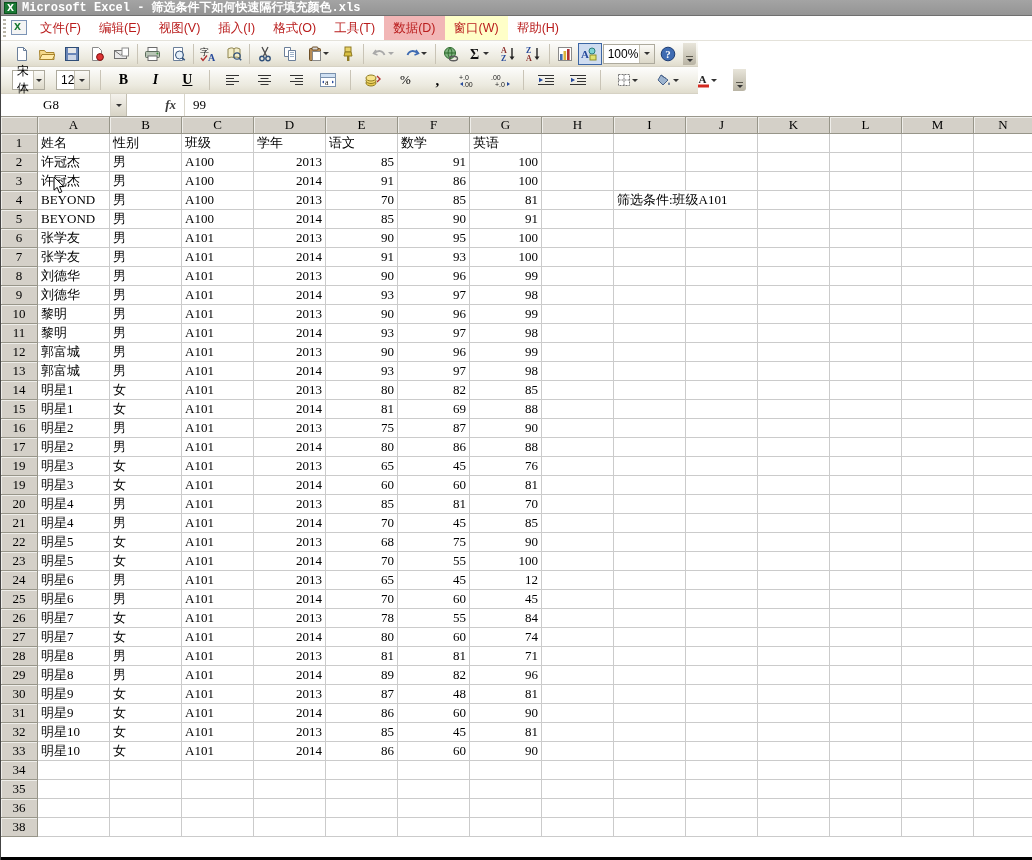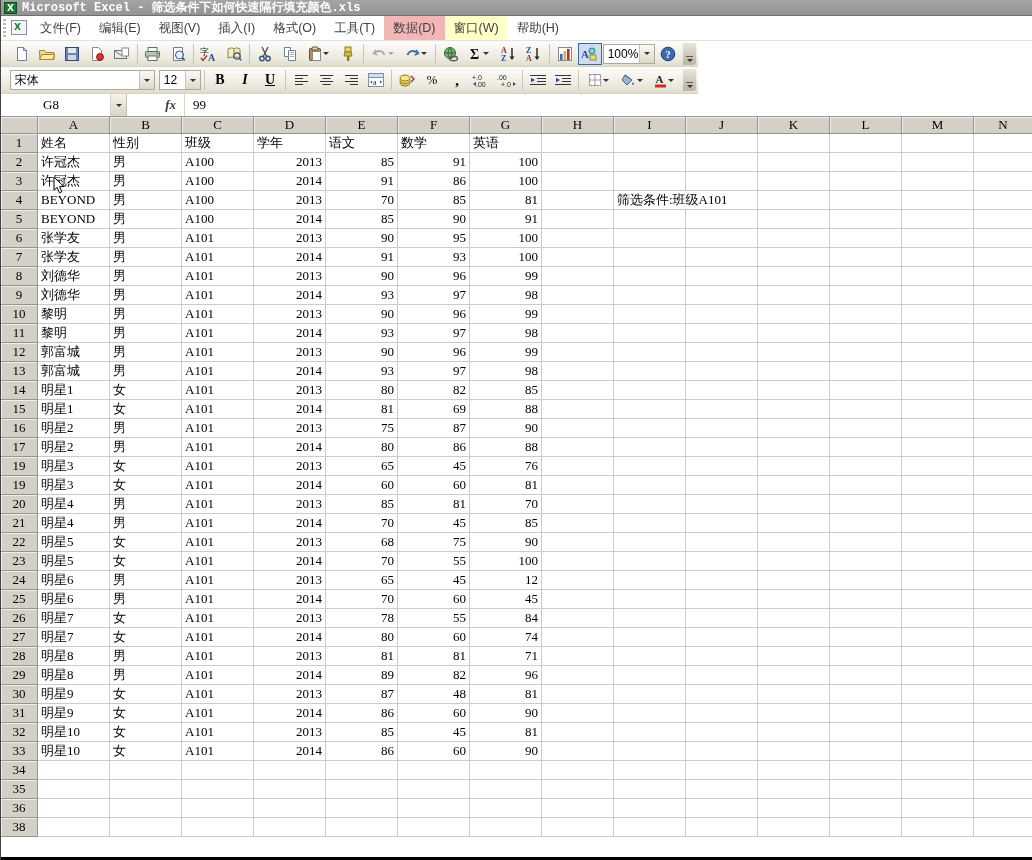--- a/index.html
+++ b/index.html
@@ -31,32 +31,32 @@
   .grip {
     width:5px; margin:3px 1px;
     background:repeating-linear-gradient(180deg,#b9b5a8 0 2px, transparent 2px 4px);
     background-size:3px 4px; background-repeat:repeat-y; background-position:1px 0;
   }
   #menubar .doc-icon { width:16px; height:15px; margin:4px 4px 0 3px; position:relative;
     background:#f4f4f4; border:1px solid #7b93b5; }
   #menubar .doc-icon::after { content:"X"; position:absolute; left:2px; top:1px;
     color:#1a7a34; font:bold 9px "DejaVu Sans", sans-serif; }
   .menu-item {
-    padding:0 9px; line-height:25px; font-size:12.5px; color:#404040; white-space:nowrap;
+    padding:0 9px; line-height:25px; font-size:12.5px; color:#b91c1c; white-space:nowrap;
     cursor:default;
   }
   
   .toolbar-row { background:#fff; }
   .toolbar {
     display:flex; align-items:center; gap:1px; padding:1px 2px 1px 1px;
     background:linear-gradient(#fdfdfc,#eceadf 70%,#e0dccd);
     border-bottom:1px solid #d6d2c4; width:697px;
   }
   #toolbar-standard { height:26px; }
-  #toolbar-formatting { height:27px; }
+  #toolbar-formatting { height:27px;gap:8px; }
   .tbtn {
     width:24px; height:22px; display:flex; align-items:center; justify-content:center;
     border:1px solid transparent; flex:0 0 auto;
   }
   .tbtn.pressed { border:1px solid #3c66a4; background:#cfdcf0; }
   .tbtn.withdd { width:32px; gap:1px; }
   .tsep { width:1px; height:20px; background:#c9c4b6; margin:0 2px; flex:0 0 auto; }
   .dar { width:0; height:0; border-left:3px solid transparent; border-right:3px solid transparent;
     border-top:3px solid #333; }
   .dar.gray { border-top-color:#a8a8a8; }

